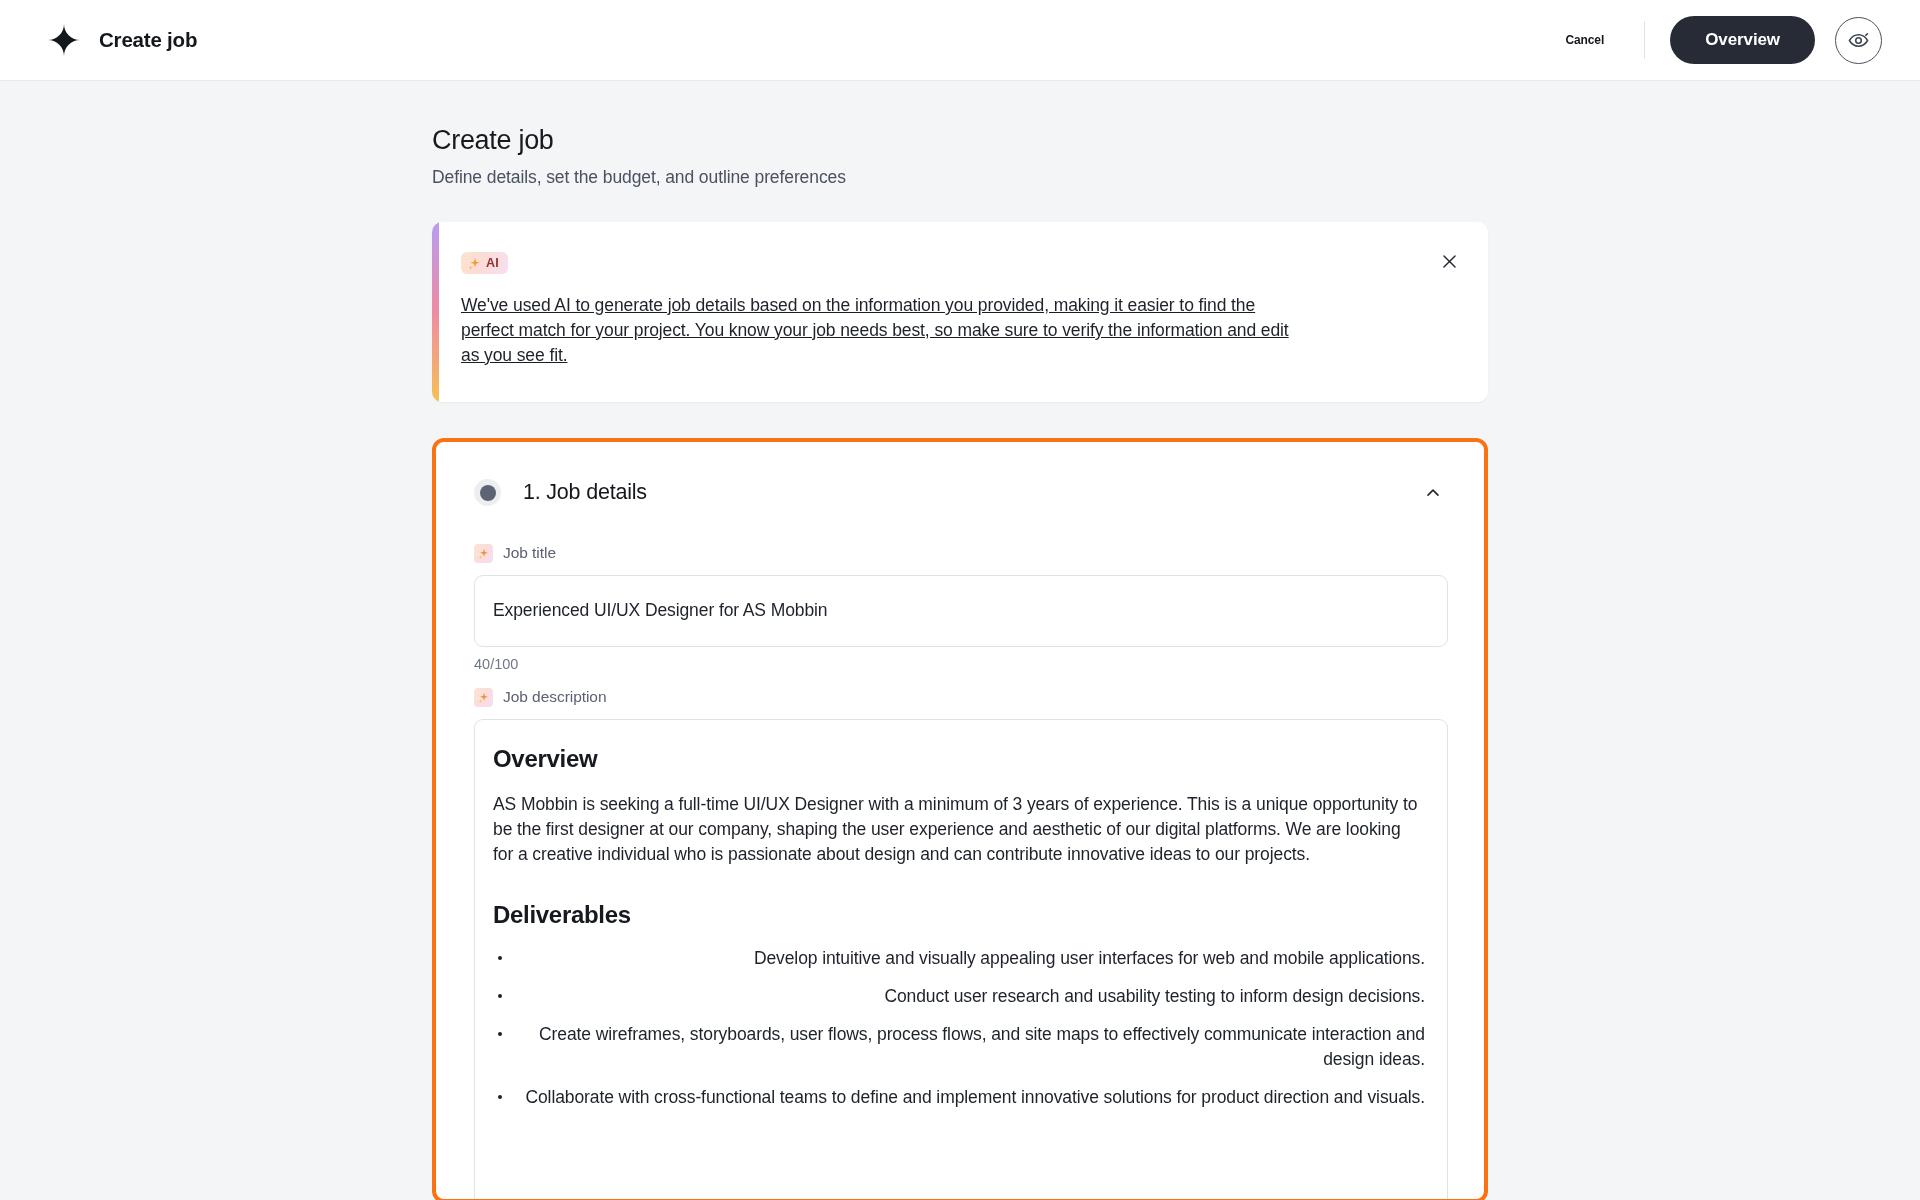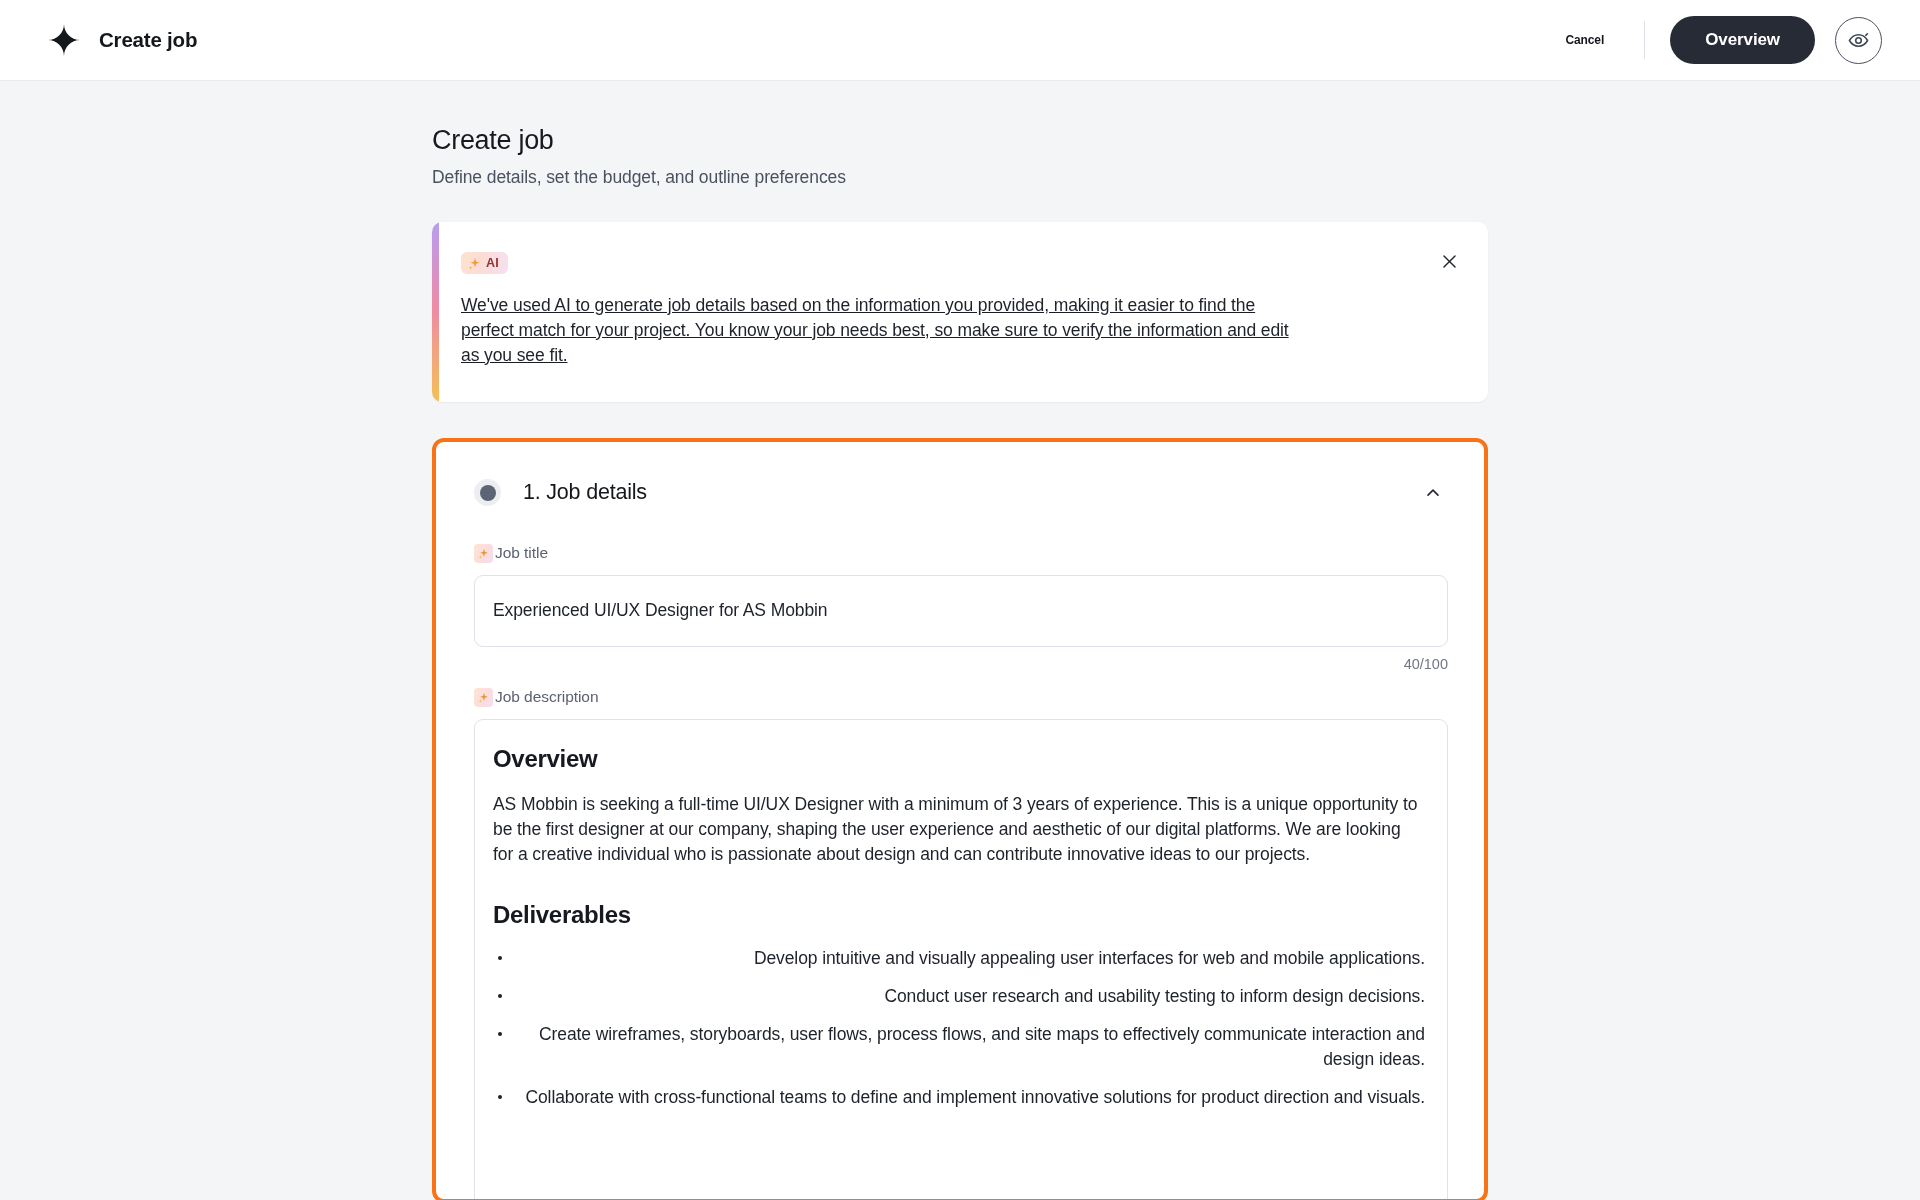--- a/index.html
+++ b/index.html
@@ -218,21 +218,21 @@
     display: flex;
     align-items: center;
     justify-content: center;
   }
 
   .section-body { padding: 0 38px 0 38px; }
 
   .field-label {
     display: flex;
     align-items: center;
-    gap: 2px;
+    gap: 10px;
     margin-top: 16px;
   }
   .spark-chip {
     width: 19px; height: 19px;
     border-radius: 4px;
     background: linear-gradient(115deg, #fde5d2 0%, #fbdcdd 55%, #f4dff0 100%);
     display: flex;
     align-items: center;
     justify-content: center;
     flex: none;
@@ -252,21 +252,20 @@
     background: #ffffff;
     font-family: inherit;
     font-size: 17.5px;
     color: #1d222b;
     letter-spacing: -0.1px;
     padding: 0 18px;
     outline: none;
   }
   .char-count {
     width: 974px;
-    text-align: right;
     margin-top: 9px;
     font-size: 14.5px;
     color: #707887;
   }
 
   .desc-box {
     margin-top: 12px;
     width: 974px;
     border: 1px solid #dfe2e8;
     border-top-left-radius: 9px;

